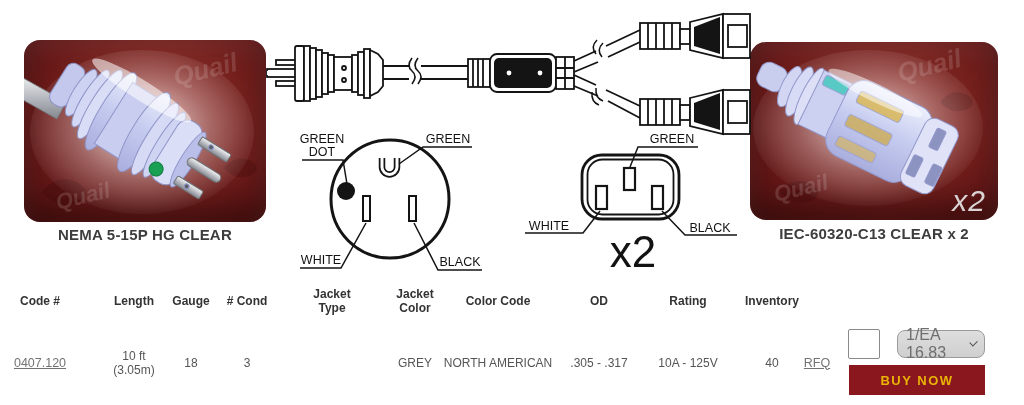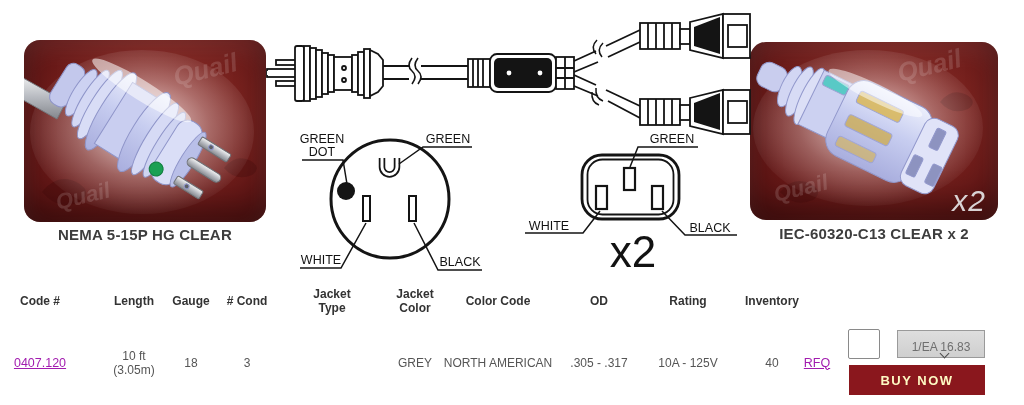--- a/index.html
+++ b/index.html
@@ -40,42 +40,42 @@
     position:absolute; transform:translateX(-50%);
     display:flex; align-items:center; justify-content:center;
     text-align:center; line-height:1.18;
   }
   .th { top:284px; height:34px; font-weight:bold; font-size:12px; color:#333; }
   .td { top:347px; height:32px; font-size:12px; color:#555; }
   .c0{left:40px}.c1{left:134px}.c2{left:191px}.c3{left:247px}.c4{left:332px}
   .c5{left:415px}.c6{left:498px}.c7{left:599px}.c8{left:688px}.c9{left:772px}.c10{left:817px}
   .wrap { width:54px; }
   .w-length { width:58px; }
-  a.link { color:#a21caf; text-decoration:underline; font-size:12.5px; }
+  a.link { color:#737373; text-decoration:underline; font-size:12.5px; }
   
   .qty-input {
     position:absolute; left:848px; top:329px; width:32px; height:30px;
     border:1px solid #8a8a8a; border-radius:2px; background:#fff;
     font-size:13px; text-align:center; font-family:"Liberation Sans",sans-serif;
   }
   .unit-select {
     position:absolute; left:897px; top:330px; width:88px; height:28px;
     background:linear-gradient(#dedede,#cfcfcf);
-    border:1px solid #9a9a9a; border-radius:0;
+    border:1px solid #9a9a9a; border-radius:8px;
     display:flex; align-items:center; justify-content:flex-end;
-    padding:0 8px; color:#6f6f6f; font-size:12px; cursor:pointer;flex-direction:column;
+    padding:0 8px; color:#6f6f6f; font-size:16px; cursor:pointer;
   }
   .chevron {
     width:7px; height:7px; margin-left:7px; margin-top:-4px;
     border-right:1.8px solid #4c4c4c; border-bottom:1.8px solid #4c4c4c;
     transform:rotate(45deg);
   }
   .buy-btn {
     position:absolute; left:849px; top:365px; width:136px; height:30px;
-    background:#8a171d; color:#fef9c3; border:none; cursor:pointer;
+    background:#8a171d; color:#eab308; border:none; cursor:pointer;
     font-family:"Liberation Sans",sans-serif; font-weight:bold; font-size:13px;
     letter-spacing:1.5px; display:flex; align-items:center; justify-content:center;
   }
 </style>
 </head>
 <body>
 
 <div class="page">
 
   <div class="photo-card left-card">

